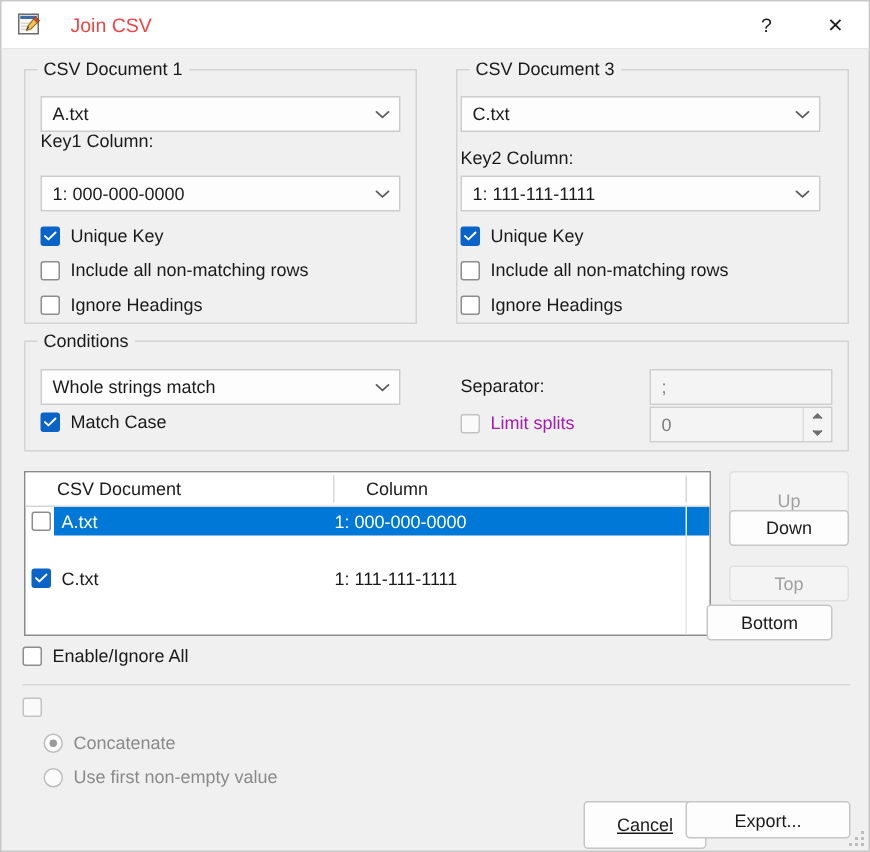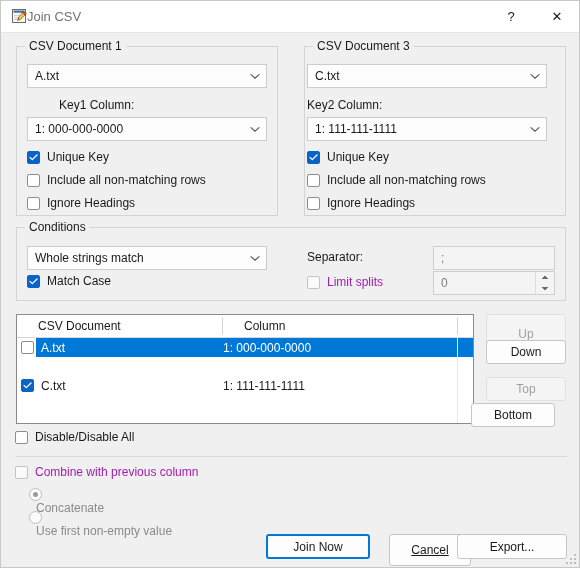--- a/index.html
+++ b/index.html
@@ -27,23 +27,23 @@
     position: absolute; top: 0; left: 0;
     width: 580px; height: 31px;
     background: #ffffff;
     border-bottom: 1px solid #e6e6e6;
   }
   .title-icon {
     position: absolute; left: 10px; top: 7px;
     width: 17px; height: 17px;
   }
   .title-text {
-    position: absolute; left: 26px; top: 7px;
+    position: absolute; left: 46px; top: 7px;
     font-size: 13px;
-    color: #737373;
+    color: #ef4444;
     line-height: 17px;
     white-space: nowrap;
   }
   .title-btn {
     position: absolute; top: 0; height: 31px; width: 44px;
     display: flex; align-items: center; justify-content: center;
     font-size: 13px; color: #202020;
     cursor: default;
   }
   .title-btn.help { right: 48px; }
@@ -163,24 +163,23 @@
   .cb .cb-label {
     margin-left: 7px;
     font-size: 12px;
     color: #1a1a1a;
   }
   .cb.disabled .cb-label { color: #a21caf; }
 
   
   .rb {
     position: absolute;
-    display: flex; align-items: flex-start;
+    display: flex; align-items: flex-end;
     cursor: default;
     white-space: nowrap;
-    flex-direction: column;
   }
   .rb .dot {
     width: 13px; height: 13px;
     box-sizing: border-box;
     border: 1px solid #bdbdbd;
     background: #fbfbfb;
     border-radius: 50%;
     display: flex; align-items: center; justify-content: center;
     flex: 0 0 auto;
   }
@@ -339,21 +338,21 @@
 
   <div class="combo" style="left:26px; top:63px; width:240px;">
     <span class="combo-text">A.txt</span>
     <span class="chev">
       <svg width="10" height="7" viewBox="0 0 10 7">
           <path d="M1 1.6 L5 5.2 L9 1.6" stroke="#5a5a5a" stroke-width="1.2" fill="none" stroke-linecap="round"></path>
         </svg>
     </span>
   </div>
 
-  <span class="lbl" style="left:26px; top:97px;margin-left:32px;">Key1 Column:</span>
+  <span class="lbl" style="left:26px; top:86px;">Key1 Column:</span>
 
   <div class="combo" style="left:26px; top:116px; width:240px;">
     <span class="combo-text">1: 000-000-0000</span>
     <span class="chev">
       <svg width="10" height="7" viewBox="0 0 10 7">
           <path d="M1 1.6 L5 5.2 L9 1.6" stroke="#5a5a5a" stroke-width="1.2" fill="none" stroke-linecap="round"></path>
         </svg>
     </span>
   </div>
 
@@ -506,43 +505,39 @@
   </div>
   <div class="btn disabled" style="left:485px; top:376px; width:80px; height:24px;">
     <span>Top</span>
   </div>
   <div class="btn" style="left:470px; top:402px; width:84px; height:24px;">
     <span>Bottom</span>
   </div>
 
   <div class="cb" style="left:14px; top:429px;">
     <span class="box"></span>
-    <span class="cb-label">Disable/Disable All</span>
+    <span class="cb-label">Enable/Ignore All</span>
   </div>
 
   <div class="hr" style="left:14px; top:455px; width:552px;"></div>
 
   <div class="cb disabled" style="left:14px; top:464px;">
     <span class="box"></span>
-    <span class="cb-label">Combine with previous column</span>
   </div>
 
   <div class="rb selected" style="left:28px; top:487px;">
     <span class="dot"></span>
     <span class="rb-label">Concatenate</span>
   </div>
 
   <div class="rb" style="left:28px; top:510px;">
     <span class="dot"></span>
     <span class="rb-label">Use first non-empty value</span>
   </div>
 
-  <div class="btn default" style="left:265px; top:533px; width:104px; height:25px;">
-    <span>Join Now</span>
-  </div>
   <div class="btn" style="left:388px; top:533px; width:82px; height:32px;text-decoration:underline;">
     <span>Cancel</span>
   </div>
   <div class="btn" style="left:456px; top:533px; width:110px; height:25px;">
     <span>Export...</span>
   </div>
 
   <div class="grip">
     <i style="right:0px; bottom:0px;"></i>
     <i style="right:4px; bottom:0px;"></i>

